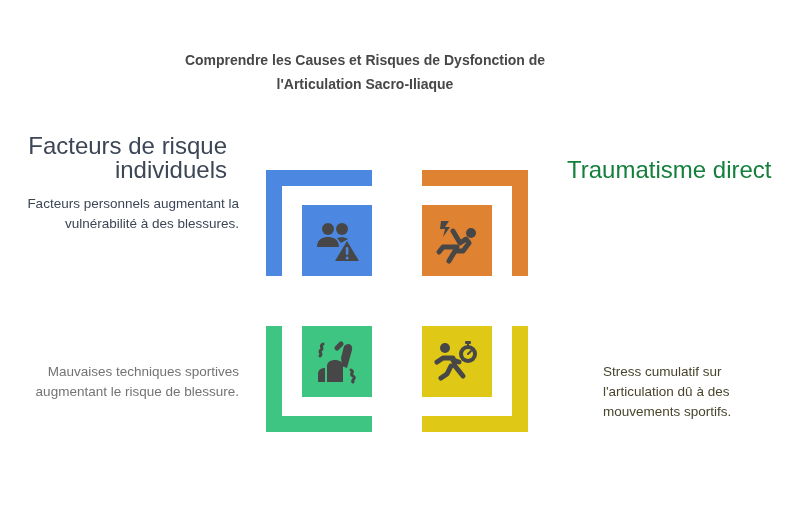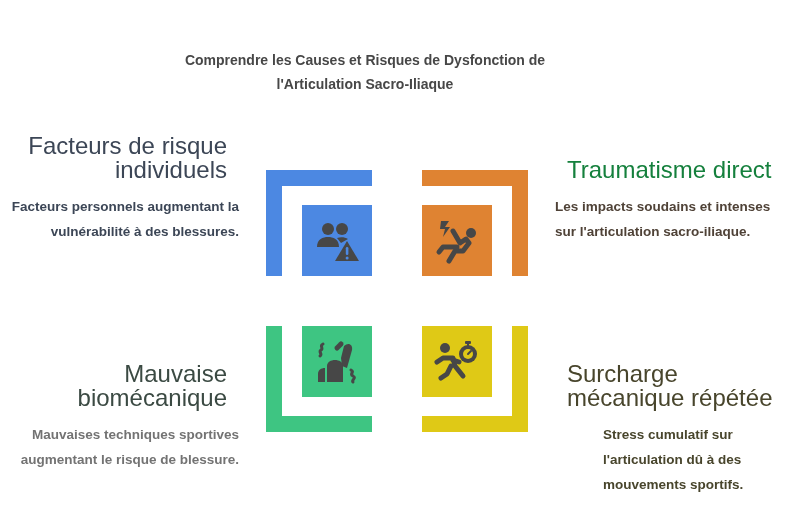--- a/index.html
+++ b/index.html
@@ -4,21 +4,21 @@
 <style>
   html, body { margin:0; padding:0; background:#ffffff; }
   body { width:794px; height:518px; position:relative; overflow:hidden; font-family:"Liberation Sans", sans-serif; }
   .title { position:absolute; left:0; top:48px; width:730px; text-align:center; font-size:14px; font-weight:bold; color:#474747; line-height:24px; }
   .shape { position:absolute; }
   .bar { position:absolute; }
   .inner { position:absolute; width:70px; height:71px; display:flex; align-items:center; justify-content:center; }
   .inner svg { width:48px; height:48px; }
   .block { position:absolute; width:230px; }
   .block h2 { margin:12px; font-size:24px; font-weight:normal; line-height:24px; }
-  .block p { margin:12px 0 0 0; font-size:13.5px; line-height:25px;font-weight:bold; }
+  .block p { margin:12px 0 0 0; font-size:13.5px; line-height:20px; }
   .left { text-align:right; }
   .right { text-align:left; }
 </style>
 </head>
 <body>
 
 <div class="title">
   <div>Comprendre les Causes et Risques de Dysfonction de</div>
   <div>l'Articulation Sacro-Iliaque</div>
 </div>
@@ -85,24 +85,21 @@
   </div>
 </div>
 
 <div class="block left" style="left:9px;top:122px;">
   <h2 style="color:#3c4656;">Facteurs de risque individuels</h2>
   <p style="color:#3c4656;">Facteurs personnels augmentant la vulnérabilité à des blessures.</p>
 </div>
 
 <div class="block right" style="left:555px;top:146px;">
   <h2 style="color:#15803d;">Traumatisme direct</h2>
-  <p style="color:#4f4237;">Les impacts soudains et intenses sur l'articulation sacro-iliaque.</p>
 </div>
 
 <div class="block left" style="left:9px;top:350px;">
-  <h2 style="color:#3b4a43;">Mauvaise biomécanique</h2>
   <p style="color:#737373;">Mauvaises techniques sportives augmentant le risque de blessure.</p>
 </div>
 
 <div class="block right" style="left:555px;top:350px;">
-  <h2 style="color:#48452c;">Surcharge mécanique répétée</h2>
   <p style="color:#48452c;margin-left:48px;">Stress cumulatif sur l'articulation dû à des mouvements sportifs.</p>
 </div>
 
 </body></html>

